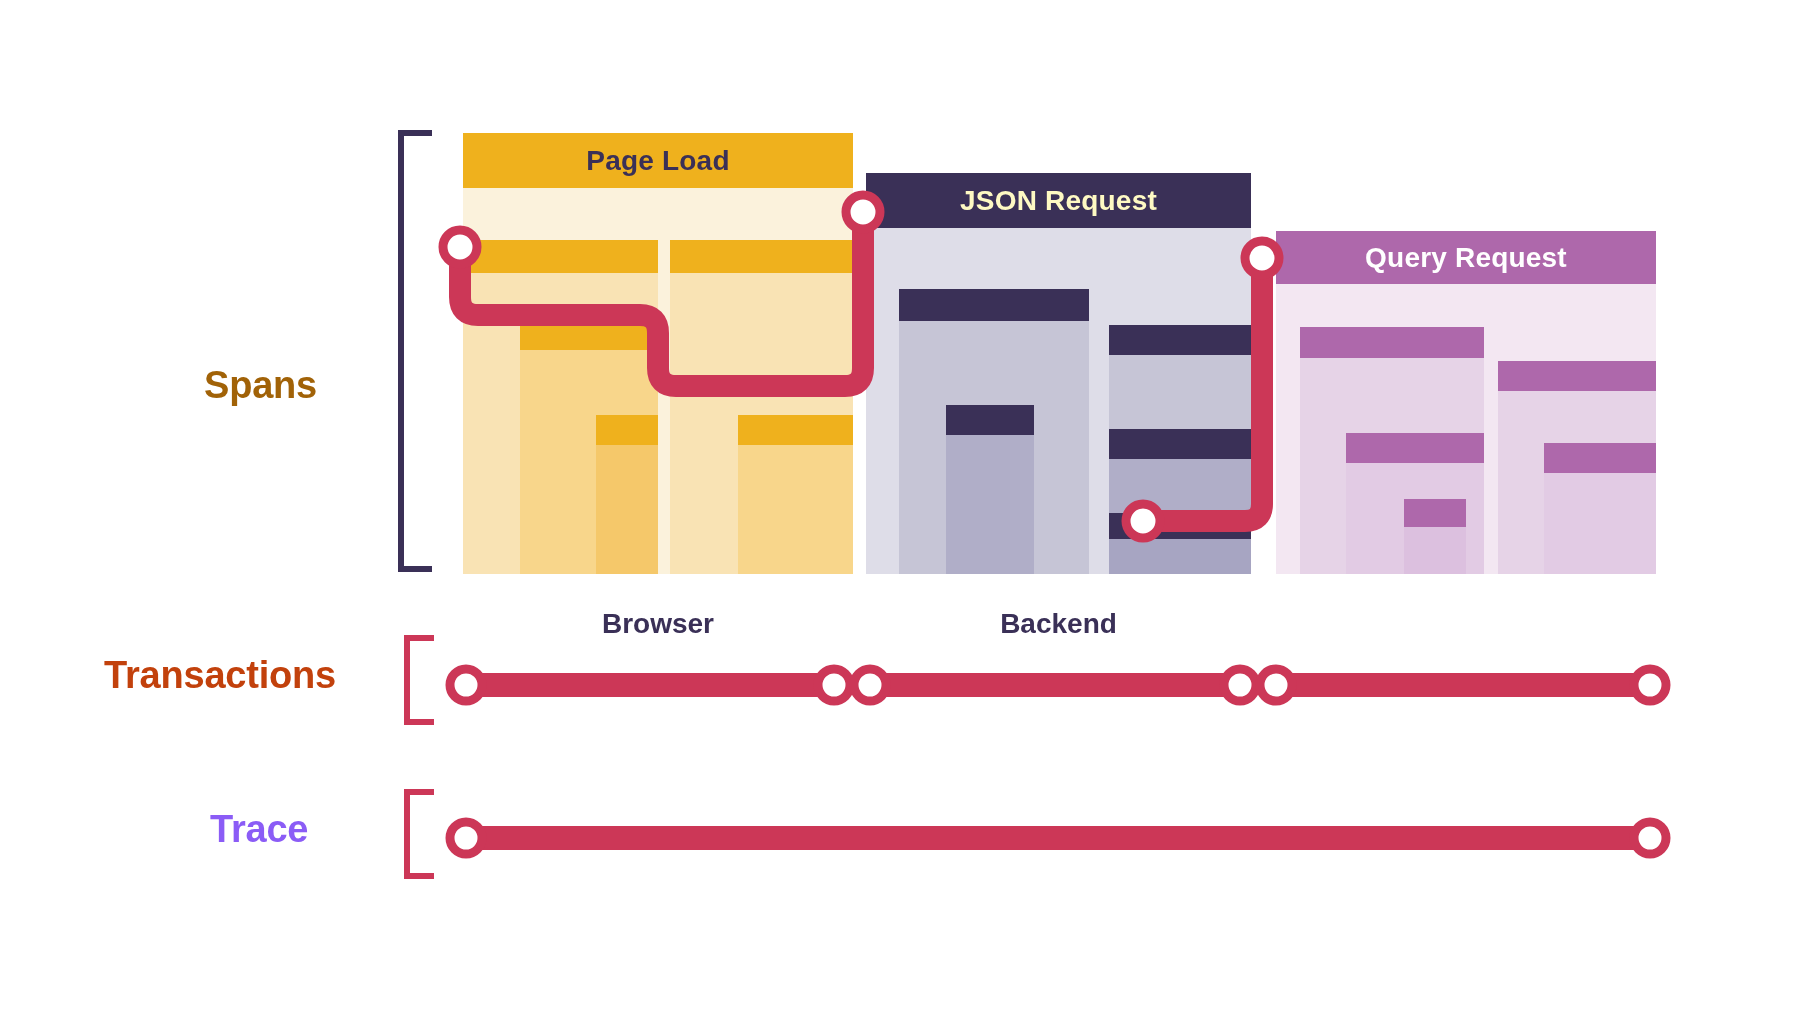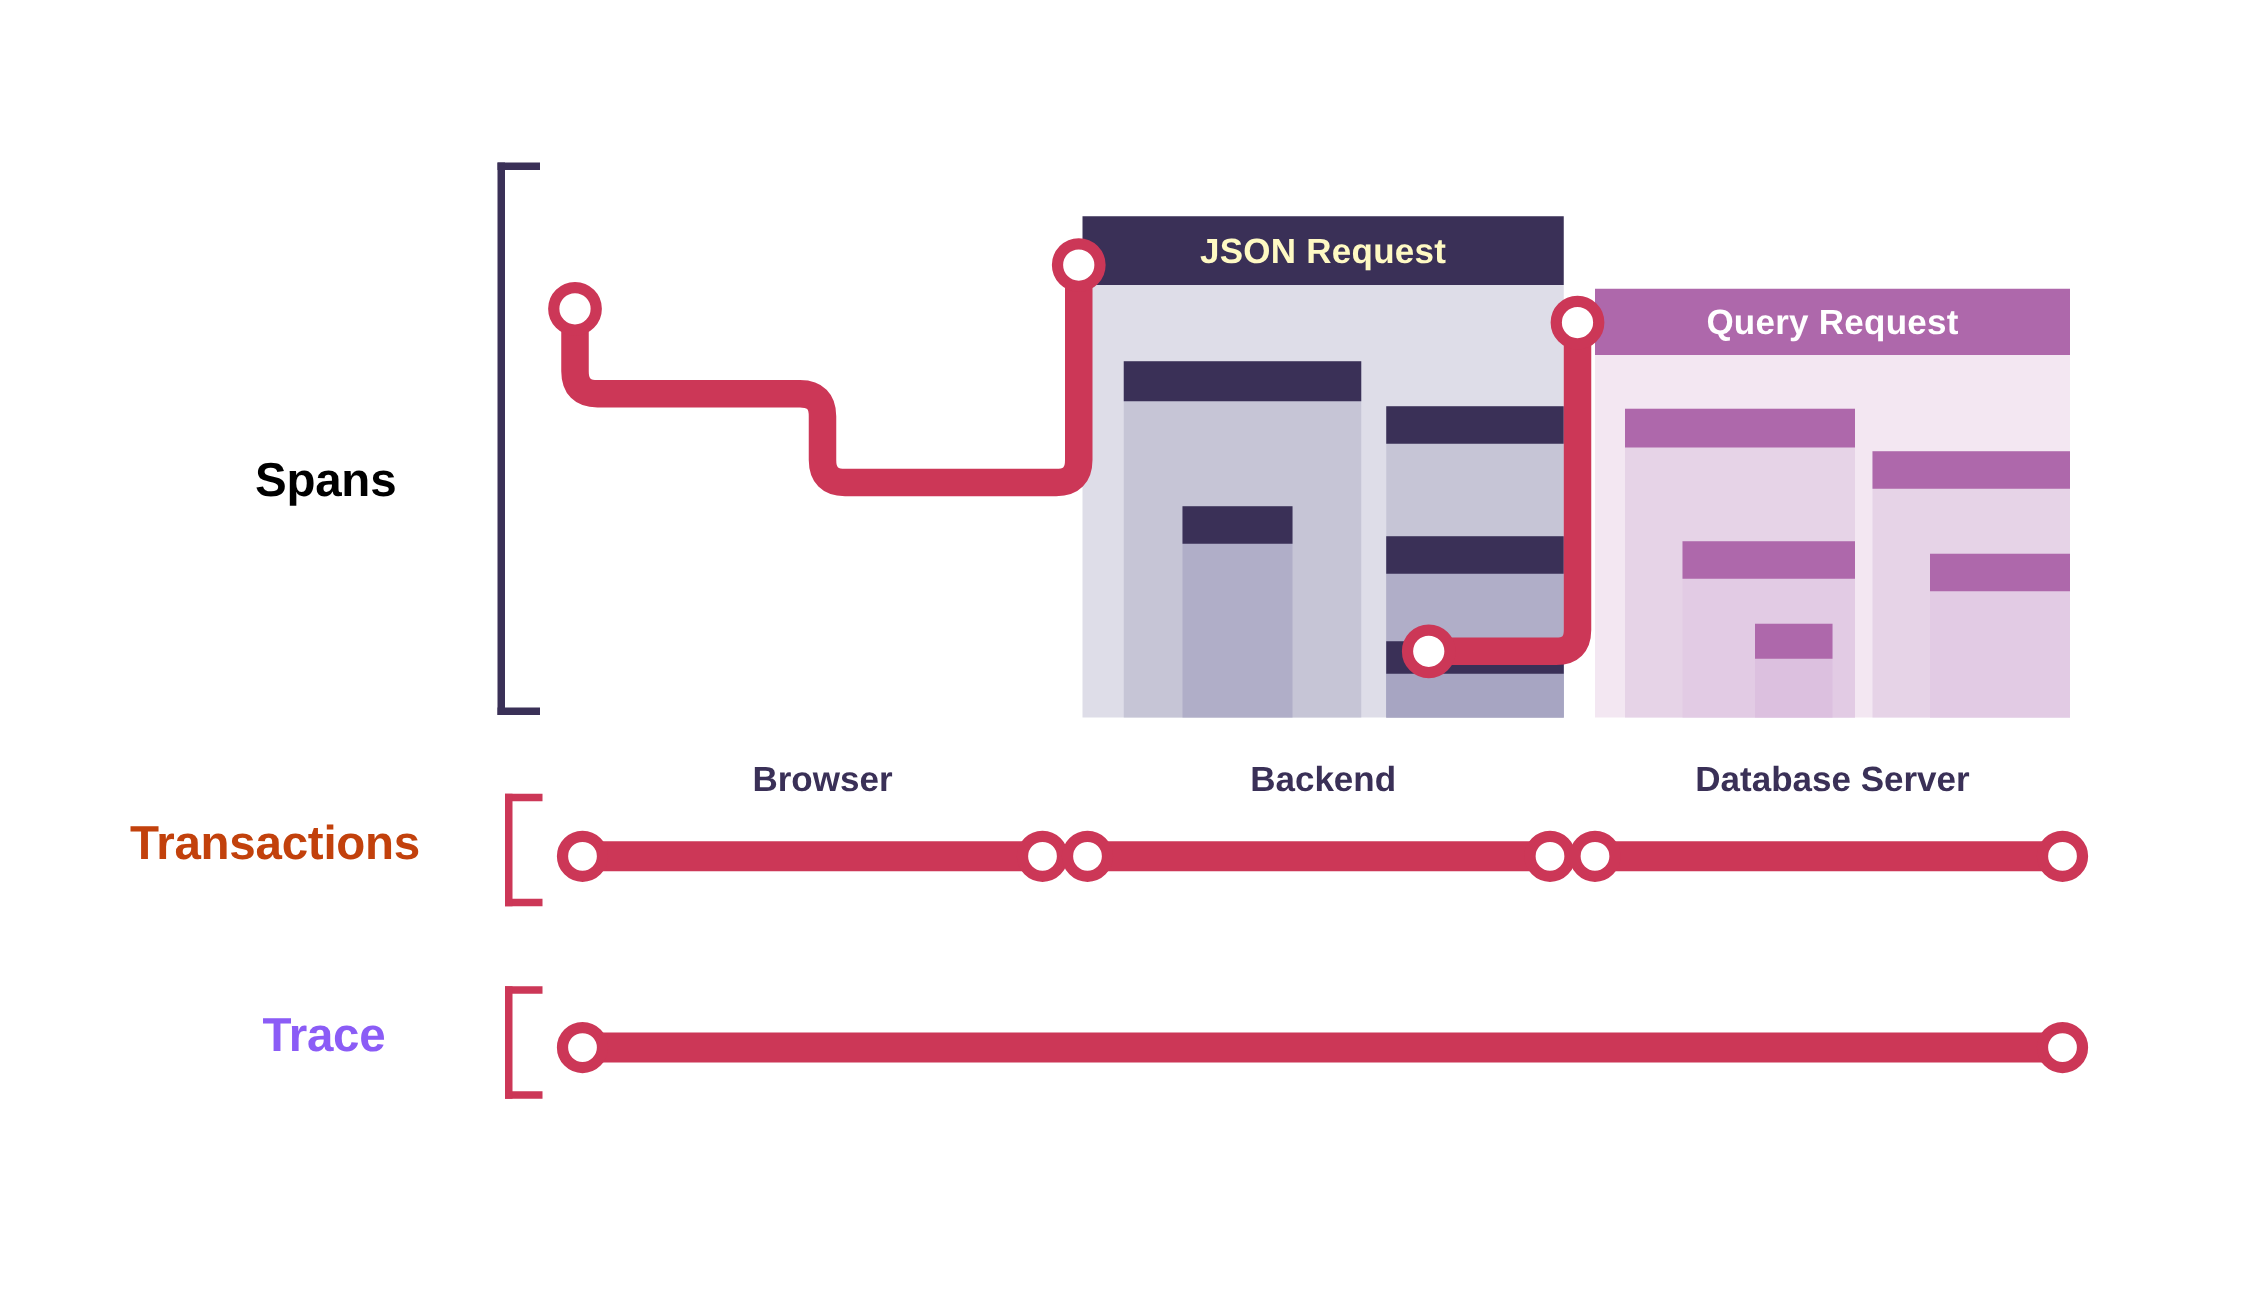--- a/index.html
+++ b/index.html
@@ -23,21 +23,21 @@
   }
 
   
   .row-label {
     position: absolute;
     font-weight: bold;
     white-space: nowrap;
     letter-spacing: -0.2px;
   }
   .label-spans {
-    color: #000000;
+    color: #a16207;
     font-size: 38px;
     left: 204px;
     top: 364px;
   }
   .label-transactions {
     color: #c2410c;
     font-size: 38px;
     left: 104px;
     top: 654px;
   }
@@ -136,20 +136,48 @@
   <div class="row-label label-spans">Spans</div>
 
   <div class="row-label label-transactions">Transactions</div>
 
   <div class="row-label label-trace">Trace</div>
 
   <div class="bracket bracket-spans"></div>
   <div class="bracket bracket-transactions"></div>
   <div class="bracket bracket-trace"></div>
 
+  <div class="service" style="left:463px; top:133px; width:390px; height:441px;">
+
+    <div class="service-header" style="top:0; height:55px; line-height:55px; background:#efb11d; color:#3a3057; font-size:28px;">
+      <span>Page Load</span>
+    </div>
+
+    <div class="service-body" style="top:55px; height:386px; background:#fbf2dc;"></div>
+
+    <div class="span-bar" style="left:0px; top:107px; width:195px; height:334px; background:#f9e3b4;">
+      <div class="cap" style="height:33px; background:#efb11d;"></div>
+    </div>
+
+    <div class="span-bar" style="left:207px; top:107px; width:183px; height:334px; background:#f9e3b4;">
+      <div class="cap" style="height:33px; background:#efb11d;"></div>
+    </div>
+
+    <div class="span-bar" style="left:57px; top:185px; width:138px; height:256px; background:#f8d68b;">
+      <div class="cap" style="height:32px; background:#efb11d;"></div>
+    </div>
+
+    <div class="span-bar" style="left:133px; top:282px; width:62px; height:159px; background:#f5c86a;">
+      <div class="cap" style="height:30px; background:#efb11d;"></div>
+    </div>
+
+    <div class="span-bar" style="left:275px; top:282px; width:115px; height:159px; background:#f8d68b;">
+      <div class="cap" style="height:30px; background:#efb11d;"></div>
+    </div>
+  </div>
 
   <div class="service-caption" style="left:463px; top:608px; width:390px;">Browser</div>
 
   <div class="service" style="left:866px; top:173px; width:385px; height:401px;">
 
     <div class="service-header" style="top:0; height:55px; line-height:55px; background:#3a3057; color:#fef9c3; font-size:28px;">
       <span>JSON Request</span>
     </div>
 
     <div class="service-body" style="top:55px; height:346px; background:#dedde8;"></div>
@@ -199,21 +227,20 @@
 
     <div class="span-bar" style="left:222px; top:130px; width:158px; height:213px; background:#e6d3e7;">
       <div class="cap" style="height:30px; background:#ae68ab;"></div>
     </div>
 
     <div class="span-bar" style="left:268px; top:212px; width:112px; height:131px; background:#e2cbe4;">
       <div class="cap" style="height:30px; background:#ae68ab;"></div>
     </div>
   </div>
 
-  <div class="service-caption" style="left:1276px; top:608px; width:380px;">Database Server</div>
 
   <svg class="connector-svg" viewBox="0 0 1800 1031" xmlns="http://www.w3.org/2000/svg">
 
     <path d="M 460 247 L 460 297 Q 460 315 478 315 L 640 315 Q 658 315 658 333 L 658 368 Q 658 386 676 386 L 845 386 Q 863 386 863 368 L 863 212" fill="none" stroke="#cc3757" stroke-width="22" stroke-linecap="round" stroke-linejoin="round"></path>
 
     <path d="M 1143 521 L 1245 521 Q 1262 521 1262 504 L 1262 258" fill="none" stroke="#cc3757" stroke-width="22" stroke-linecap="round" stroke-linejoin="round"></path>
 
     <circle cx="460" cy="247" r="17" fill="#ffffff" stroke="#cc3757" stroke-width="9"></circle>
     <circle cx="863" cy="212" r="17" fill="#ffffff" stroke="#cc3757" stroke-width="9"></circle>
     <circle cx="1143" cy="521" r="17" fill="#ffffff" stroke="#cc3757" stroke-width="9"></circle>

